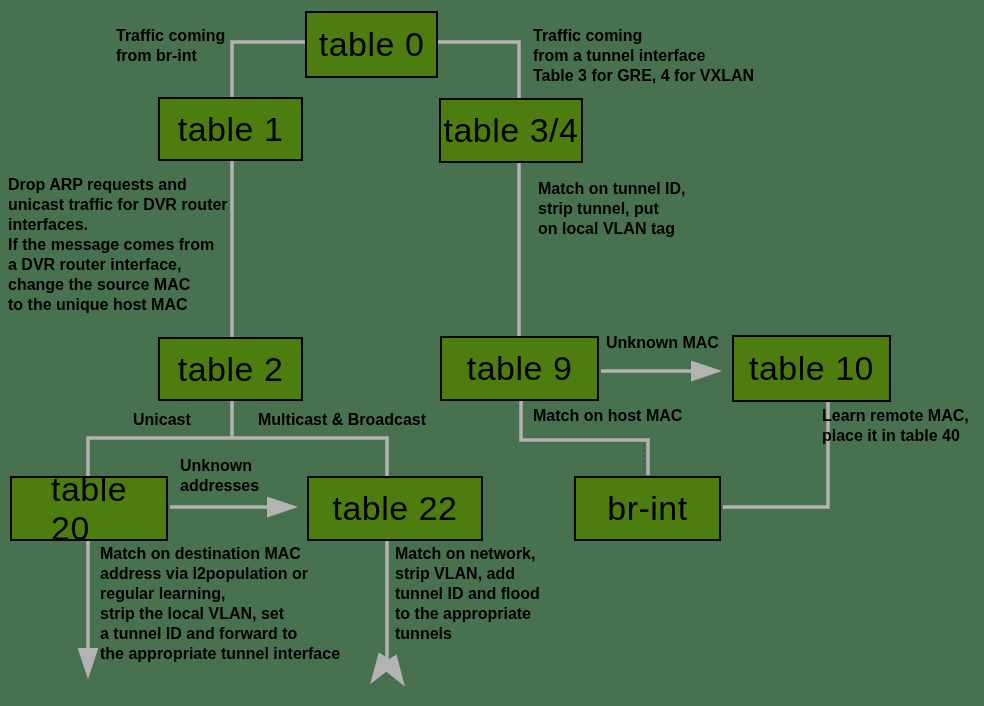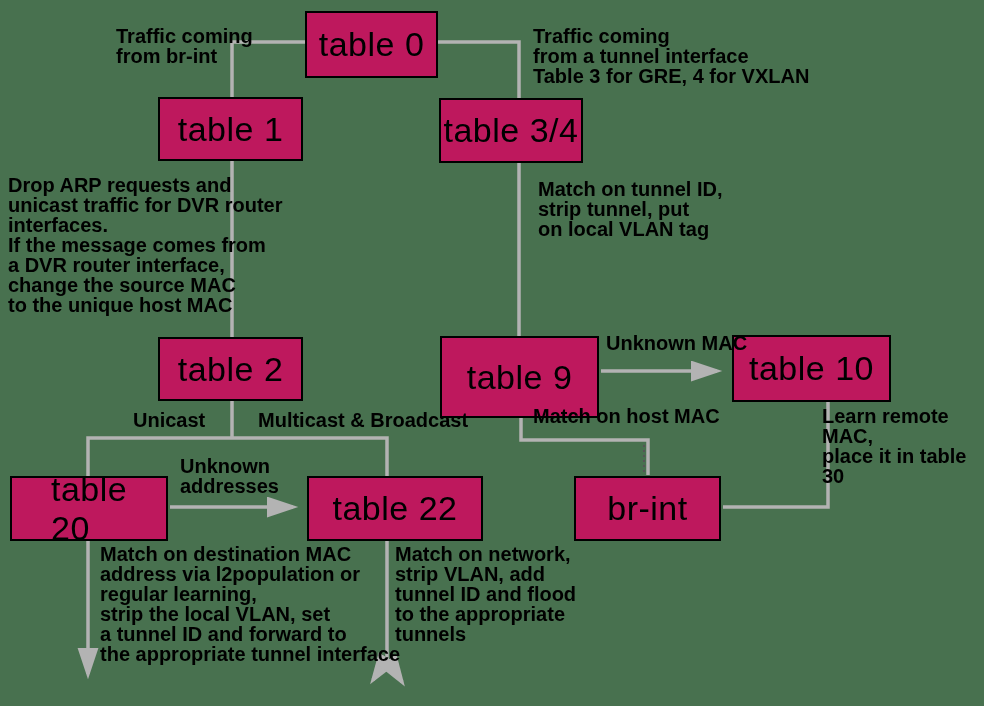--- a/index.html
+++ b/index.html
@@ -6,37 +6,37 @@
   body{
     width:984px;height:706px;overflow:hidden;
     background:#48714f;
     font-family:"Liberation Sans",sans-serif;
     position:relative;
   }
   #canvas{position:absolute;left:0;top:0;width:984px;height:706px;}
   #wires{position:absolute;left:0;top:0;pointer-events:none;}
   .node{
     position:absolute;
-    background:#be185d;
+    background:#4d7c0f;
     border:2px solid #000;
     display:flex;align-items:center;justify-content:center;
     font-size:34px;color:#000;letter-spacing:0.5px;
     box-sizing:border-box;
   }
   .ann{
     position:absolute;
-    font-weight:bold;font-size:20px;line-height:20px;color:#000;
+    font-weight:bold;font-size:16px;line-height:20px;color:#000;
     white-space:pre-line;
   }
   
   #n-table0 {left:305px;top:11px; width:133px;height:67px;}
   #n-table1 {left:158px;top:97px; width:145px;height:64px;}
   #n-table34{left:439px;top:98px; width:144px;height:65px;}
   #n-table2 {left:158px;top:337px;width:145px;height:64px;}
-  #n-table9 {left:440px;top:336px;width:159px;height:82px;}
+  #n-table9 {left:440px;top:336px;width:159px;height:65px;}
   #n-table10{left:732px;top:335px;width:159px;height:67px;}
   #n-table20{left:10px; top:476px;width:158px;height:65px;padding-left:39px;}
   #n-table22{left:307px;top:476px;width:176px;height:65px;}
   #n-brint  {left:574px;top:476px;width:147px;height:65px;}
   
   #a-traffic-brint {left:116px;top:26px;}
   #a-traffic-tunnel{left:533px;top:26px;}
   #a-drop-arp      {left:8px;  top:175px;}
   #a-match-tunnel  {left:538px;top:179px;}
   #a-unicast       {left:133px;top:410px;}
@@ -101,21 +101,21 @@
 change the source MAC
 to the unique host MAC</div>
   <div class="ann" id="a-match-tunnel">Match on tunnel ID,
 strip tunnel, put
 on local VLAN tag</div>
   <div class="ann" id="a-unicast">Unicast</div>
   <div class="ann" id="a-multicast">Multicast &amp; Broadcast</div>
   <div class="ann" id="a-unknown-mac">Unknown MAC</div>
   <div class="ann" id="a-match-host">Match on host MAC</div>
   <div class="ann" id="a-learn-remote">Learn remote MAC,
-place it in table 30</div>
+place it in table 40</div>
   <div class="ann" id="a-unknown-addr">Unknown
 addresses</div>
   <div class="ann" id="a-match-dest">Match on destination MAC
 address via l2population or
 regular learning,
 strip the local VLAN, set
 a tunnel ID and forward to
 the appropriate tunnel interface</div>
   <div class="ann" id="a-match-network">Match on network,
 strip VLAN, add

